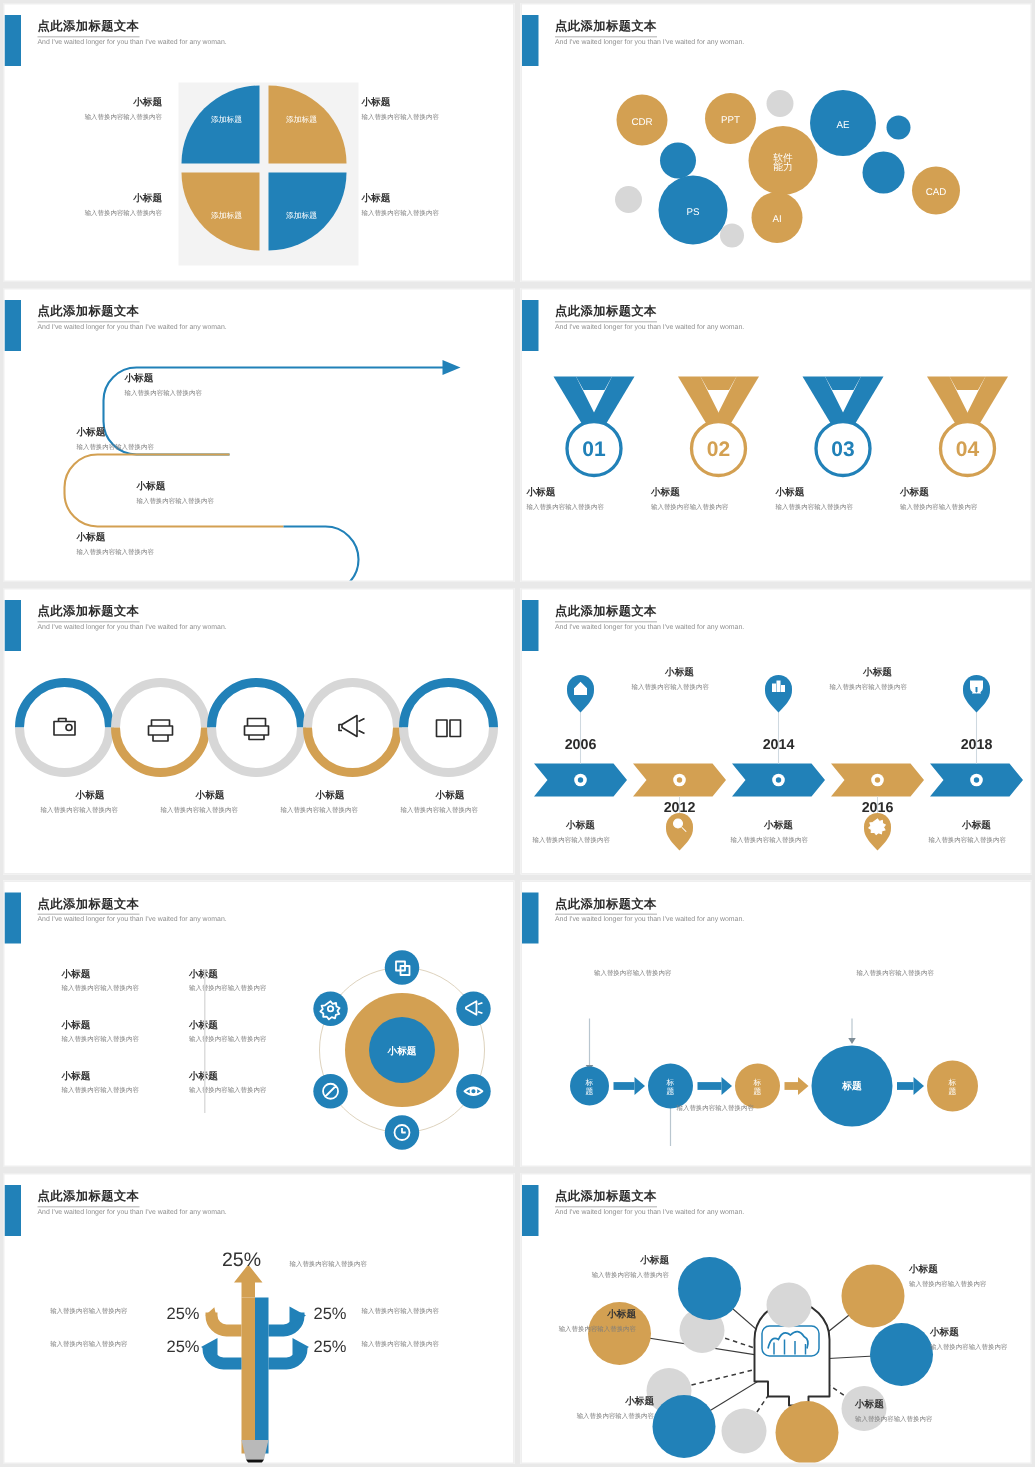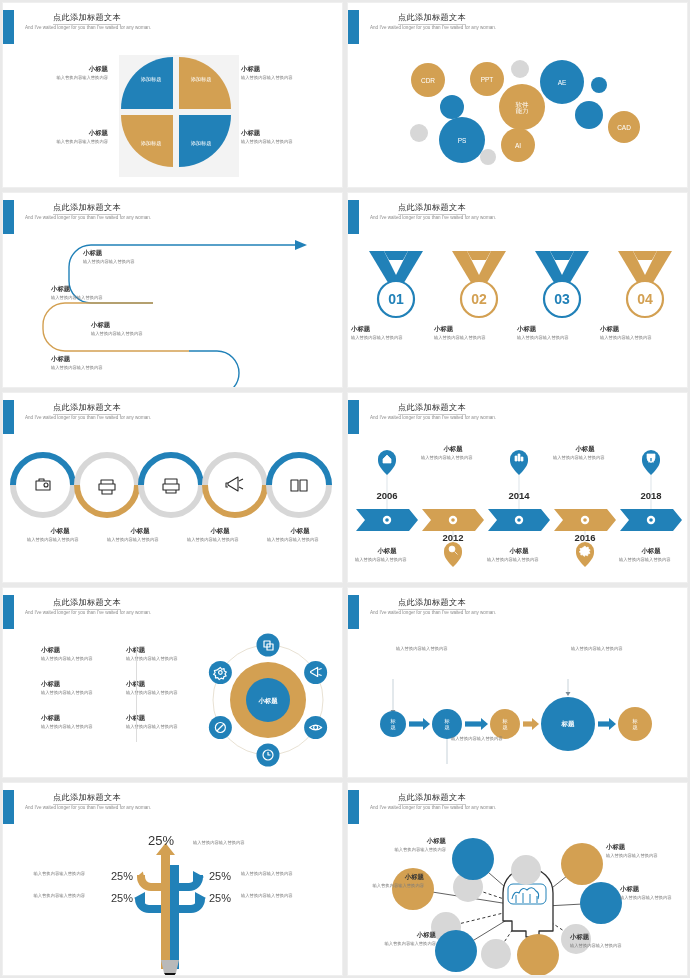--- a/index.html
+++ b/index.html
@@ -25,22 +25,22 @@
     border:1px solid #efefef;
   }
   
   .hdr{ position:absolute; left:0; top:7px; height:34px; width:100%; }
   .hdr .bar{
     position:absolute; left:0; top:0; width:11px; height:34px;
     background:#2181b8;
   }
   .hdr .tt{
     position:absolute; left:22px; top:2px;
-    font-size:8.2px; font-weight:normal; color:#2c2c2c;
-    letter-spacing:.3px; white-space:nowrap;margin-left:28px;
+    font-size:8.2px; font-weight:bold; color:#2c2c2c;
+    letter-spacing:.3px; white-space:nowrap;
   }
   .hdr .tt::after{
     content:""; display:block; height:1px; background:#c9c9c9;
     margin-top:1px; width:100%;
   }
   .hdr .sub{
     position:absolute; left:22px; top:15px;
     font-size:4.6px; color:#8d8d8d; white-space:nowrap;
   }
   .canvas{ position:absolute; left:0; top:44px; width:345px; height:100%; }

